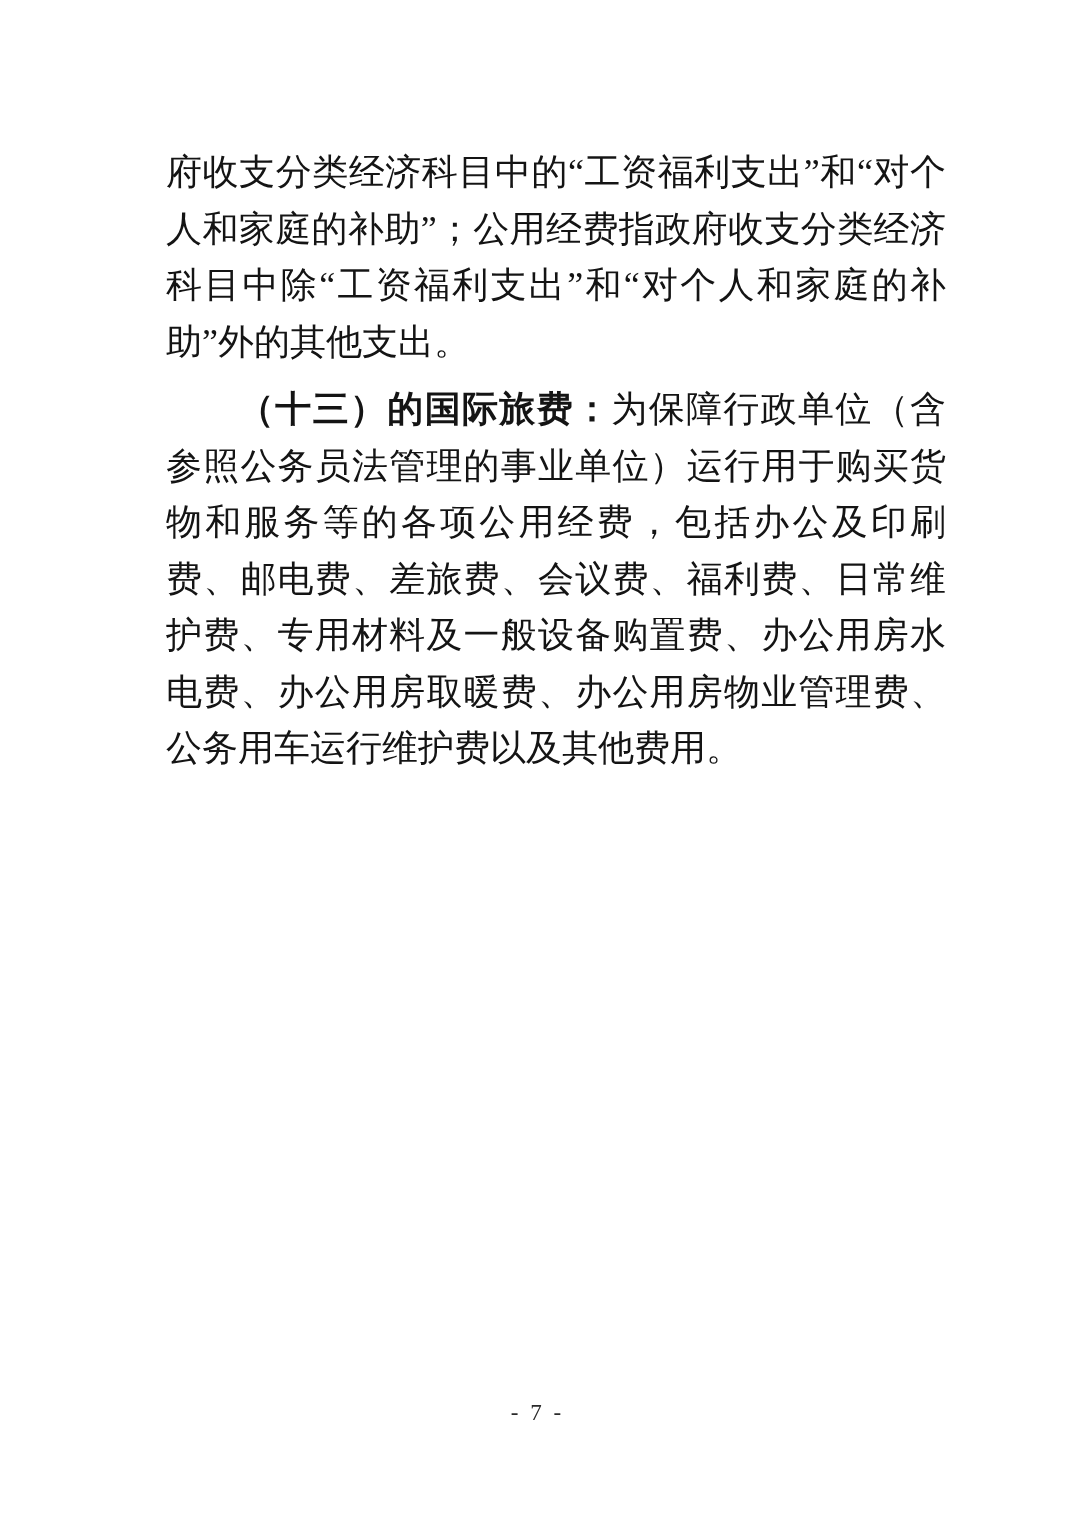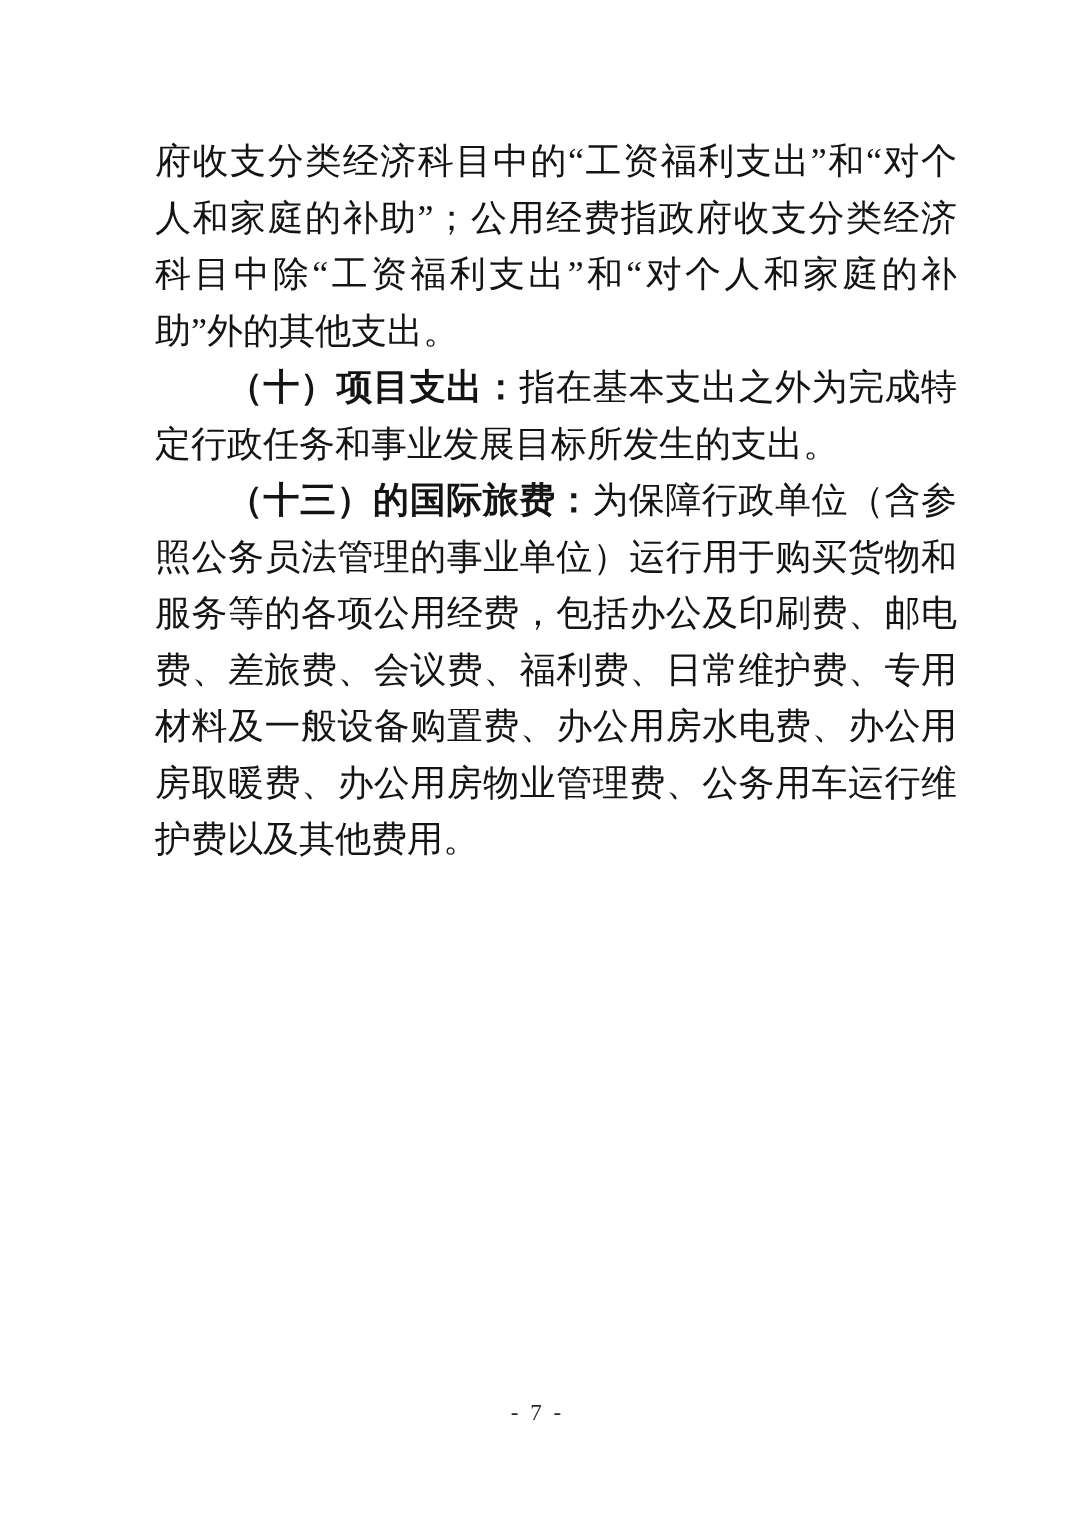--- a/index.html
+++ b/index.html
@@ -20,21 +20,21 @@
     left: 155px;
     top: 133px;
     width: 802px;
     font-size: 36px;
     line-height: 56.5px;
     color: #141414;
     text-align: justify;
     text-justify: inter-ideograph;
   }
   .para {
-    margin: 0;
+    margin: 11px;
     padding: 0;
     text-indent: 2em;
   }
   .para.continuation {
     text-indent: 0;
   }
   .lead {
     font-weight: bold;
   }
   .footer {
@@ -49,21 +49,20 @@
   }
 </style>
 </head>
 <body>
 
 <div class="page">
   <div class="content">
 
     <p class="para continuation"><span class="lead"></span><span>府收支分类经济科目中的“工资福利支出”和“对个人和家庭的补助”；公用经费指政府收支分类经济科目中除“工资福利支出”和“对个人和家庭的补助”外的其他支出。</span></p>
 
-    <p class="para"><span class="lead">（十）项目支出：</span><span>指在基本支出之外为完成特定行政任务和事业发展目标所发生的支出。</span></p>
 
 
 
     <p class="para"><span class="lead">（十三）的国际旅费：</span><span>为保障行政单位（含参照公务员法管理的事业单位）运行用于购买货物和服务等的各项公用经费，包括办公及印刷费、邮电费、差旅费、会议费、福利费、日常维护费、专用材料及一般设备购置费、办公用房水电费、办公用房取暖费、办公用房物业管理费、公务用车运行维护费以及其他费用。</span></p>
 
   </div>
 
   <div class="footer">- 7 -</div>
 </div>
 

